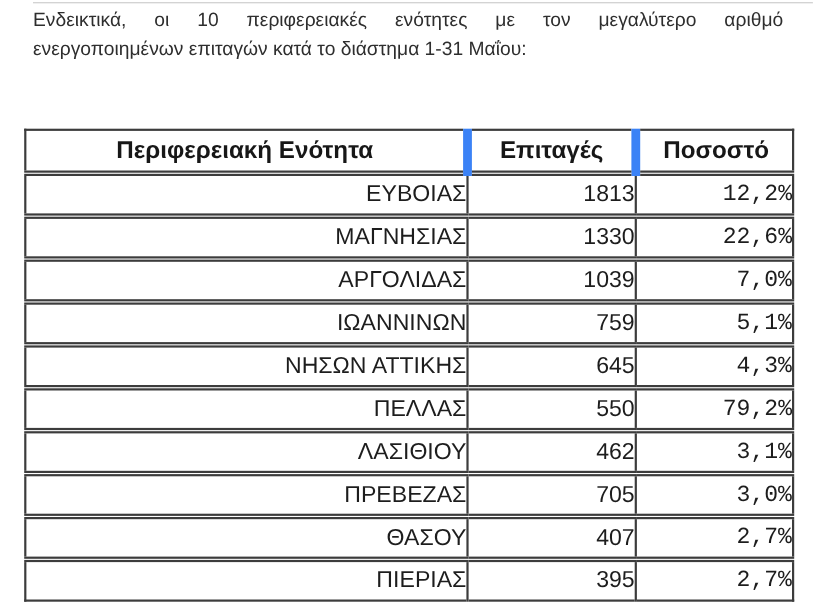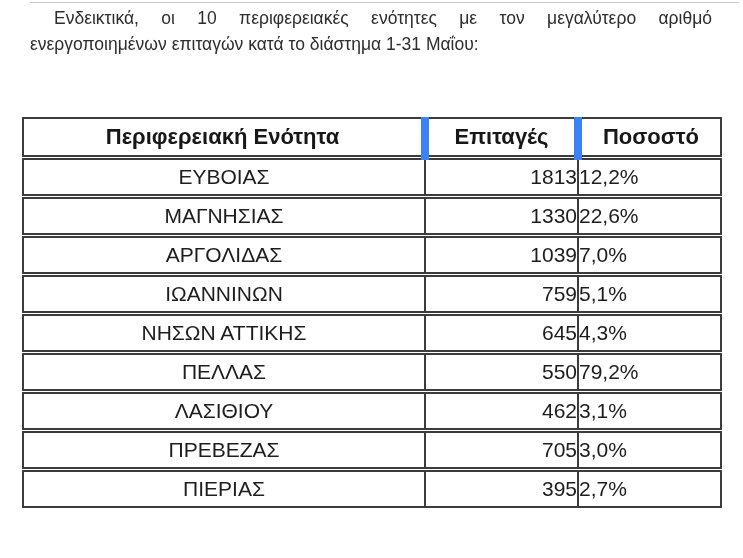--- a/index.html
+++ b/index.html
@@ -28,21 +28,20 @@
     top: 5px;
     width: 682px;
     font-size: 17.5px;
     line-height: 26px;
     color: #2e2e2e;
   }
   .intro-line1 {
     text-align: justify;
     text-align-last: justify;
     white-space: normal;
-    margin-left: 24px;
   }
   .intro-line2 {
     text-align: left;
   }
   table.regions {
     position: absolute;
     left: 22px;
     top: 117px;
     width: 698px;
     border-collapse: collapse;
@@ -71,29 +70,31 @@
     border-bottom: 5px double #3c3c3c;
     padding: 0;
     vertical-align: middle;
     white-space: nowrap;
     overflow: hidden;
   }
   table.regions th:first-child,
   table.regions td:first-child { border-left: none; }
   table.regions tbody tr:last-child td { border-bottom: none; }
   td.region {
-    text-align: center;
+    text-align: right;
     padding-left: 9px;
   }
   td.num {
     text-align: right;
     padding-right: 10px;
   }
   td.pct {
+    text-align: right;
     padding-right: 6px;
+    font-family: Liberation Mono, monospace;
   }
 </style>
 </head>
 <body>
 
 <div class="top-rule"></div>
 
 <div class="intro">
   <div class="intro-line1">Ενδεικτικά, οι 10 περιφερειακές ενότητες με τον μεγαλύτερο αριθμό</div>
   <div class="intro-line2">ενεργοποιημένων επιταγών κατά το διάστημα 1-31 Μαΐου:</div>
@@ -147,18 +148,23 @@
       <td class="region">ΛΑΣΙΘΙΟΥ</td>
       <td class="num">462</td>
       <td class="pct">3,1%</td>
     </tr>
     <tr>
       <td class="region">ΠΡΕΒΕΖΑΣ</td>
       <td class="num">705</td>
       <td class="pct">3,0%</td>
     </tr>
     <tr>
+      <td class="region">ΘΑΣΟΥ</td>
+      <td class="num">407</td>
+      <td class="pct">2,7%</td>
+    </tr>
+    <tr>
       <td class="region">ΠΙΕΡΙΑΣ</td>
       <td class="num">395</td>
       <td class="pct">2,7%</td>
     </tr>
   </tbody>
 </table>
 
 </body></html>

